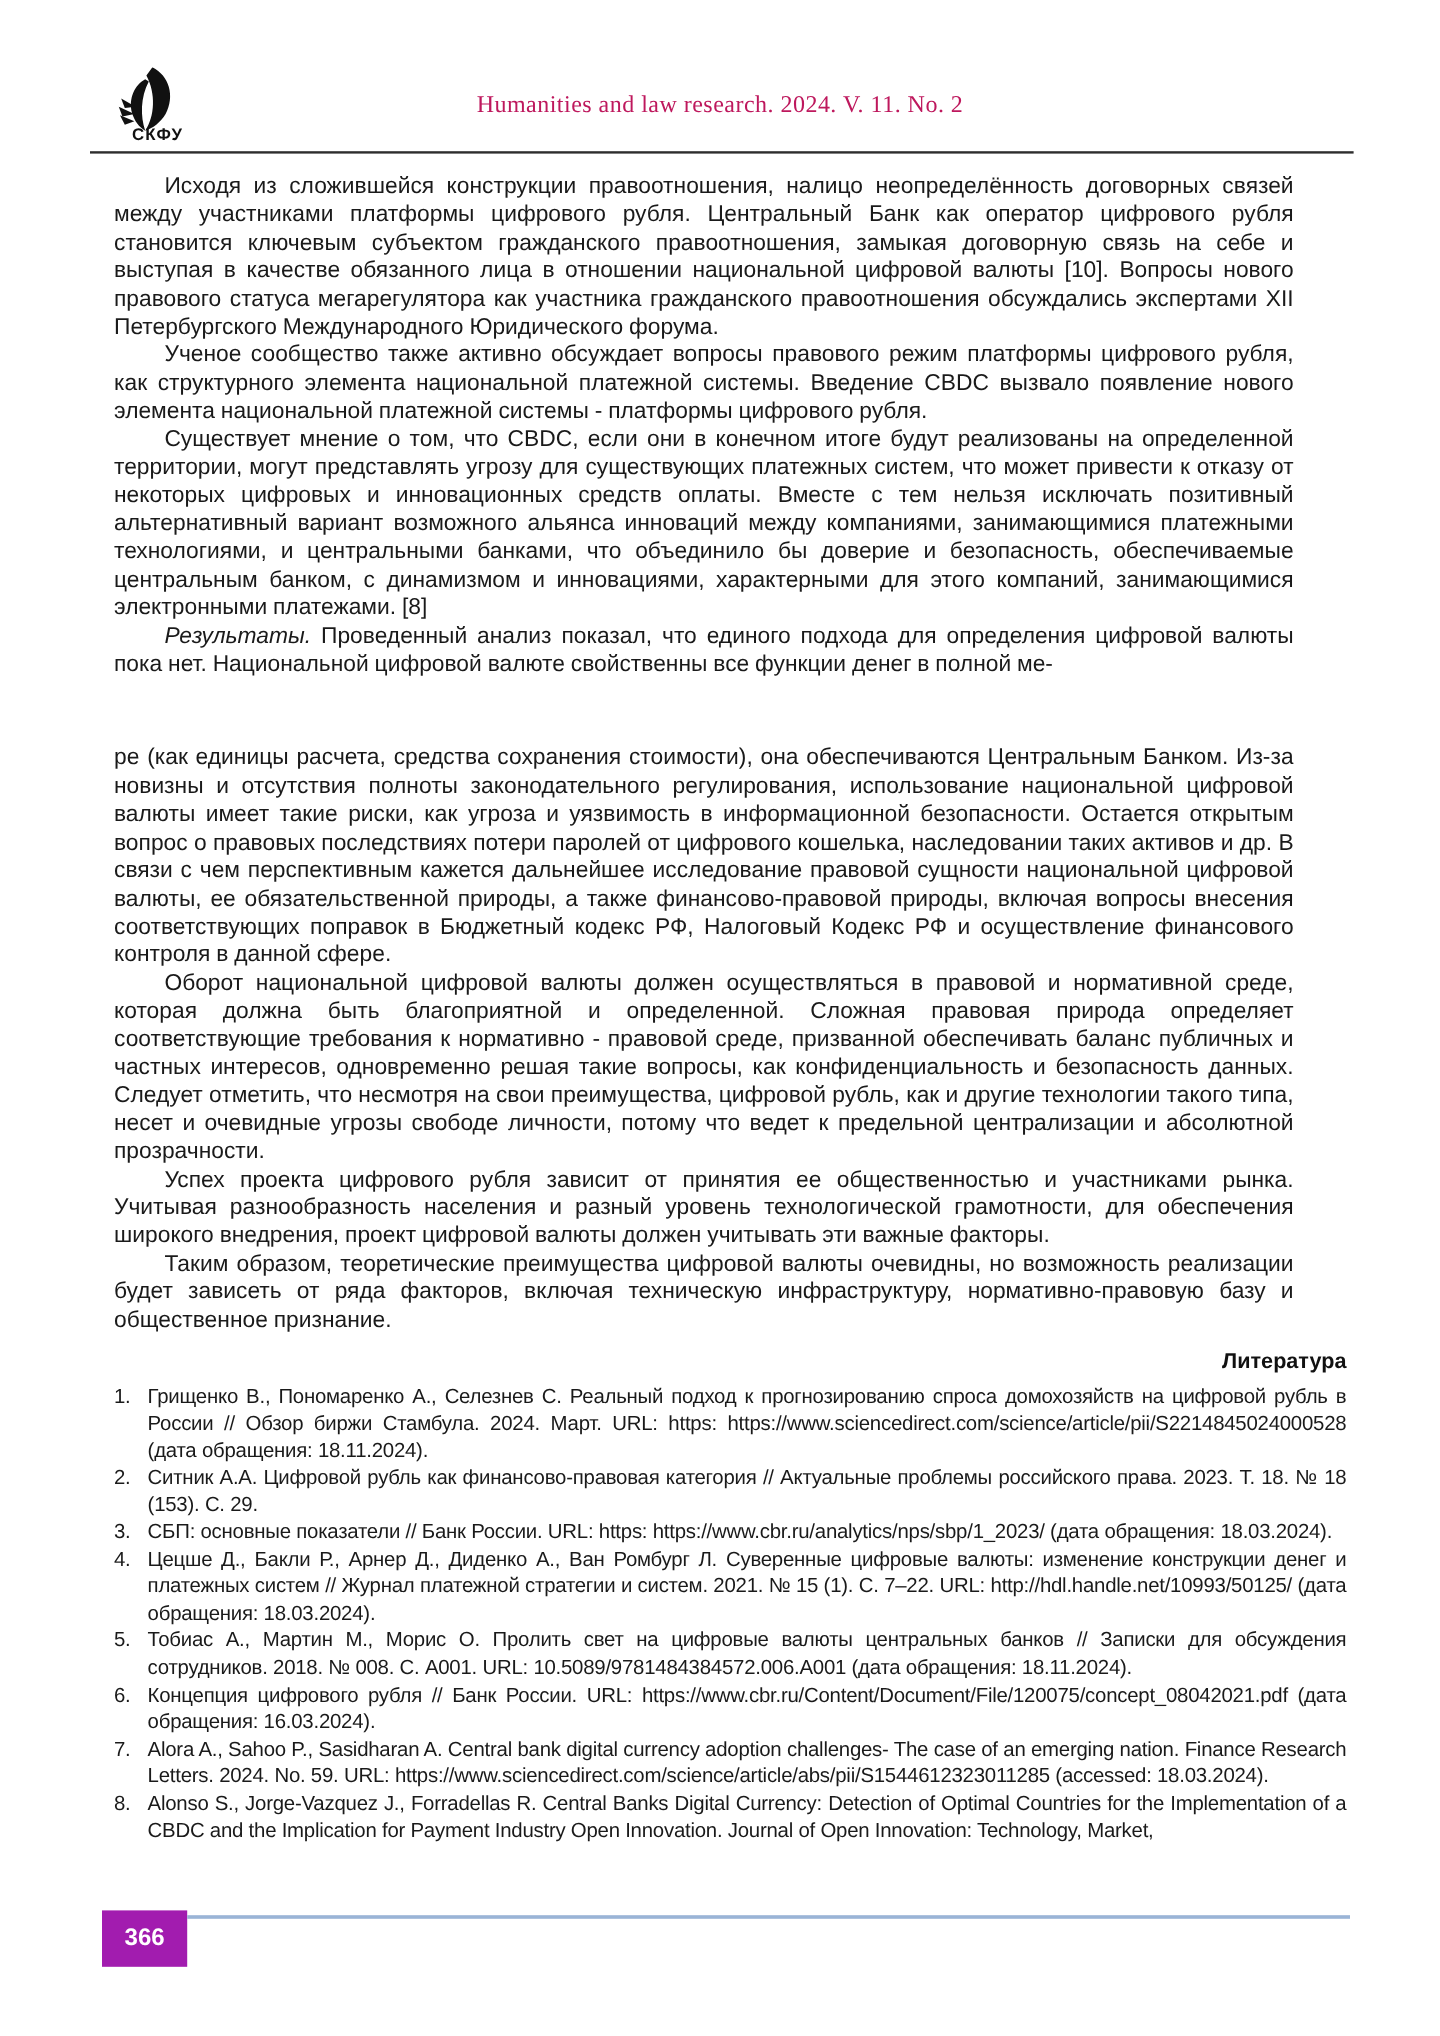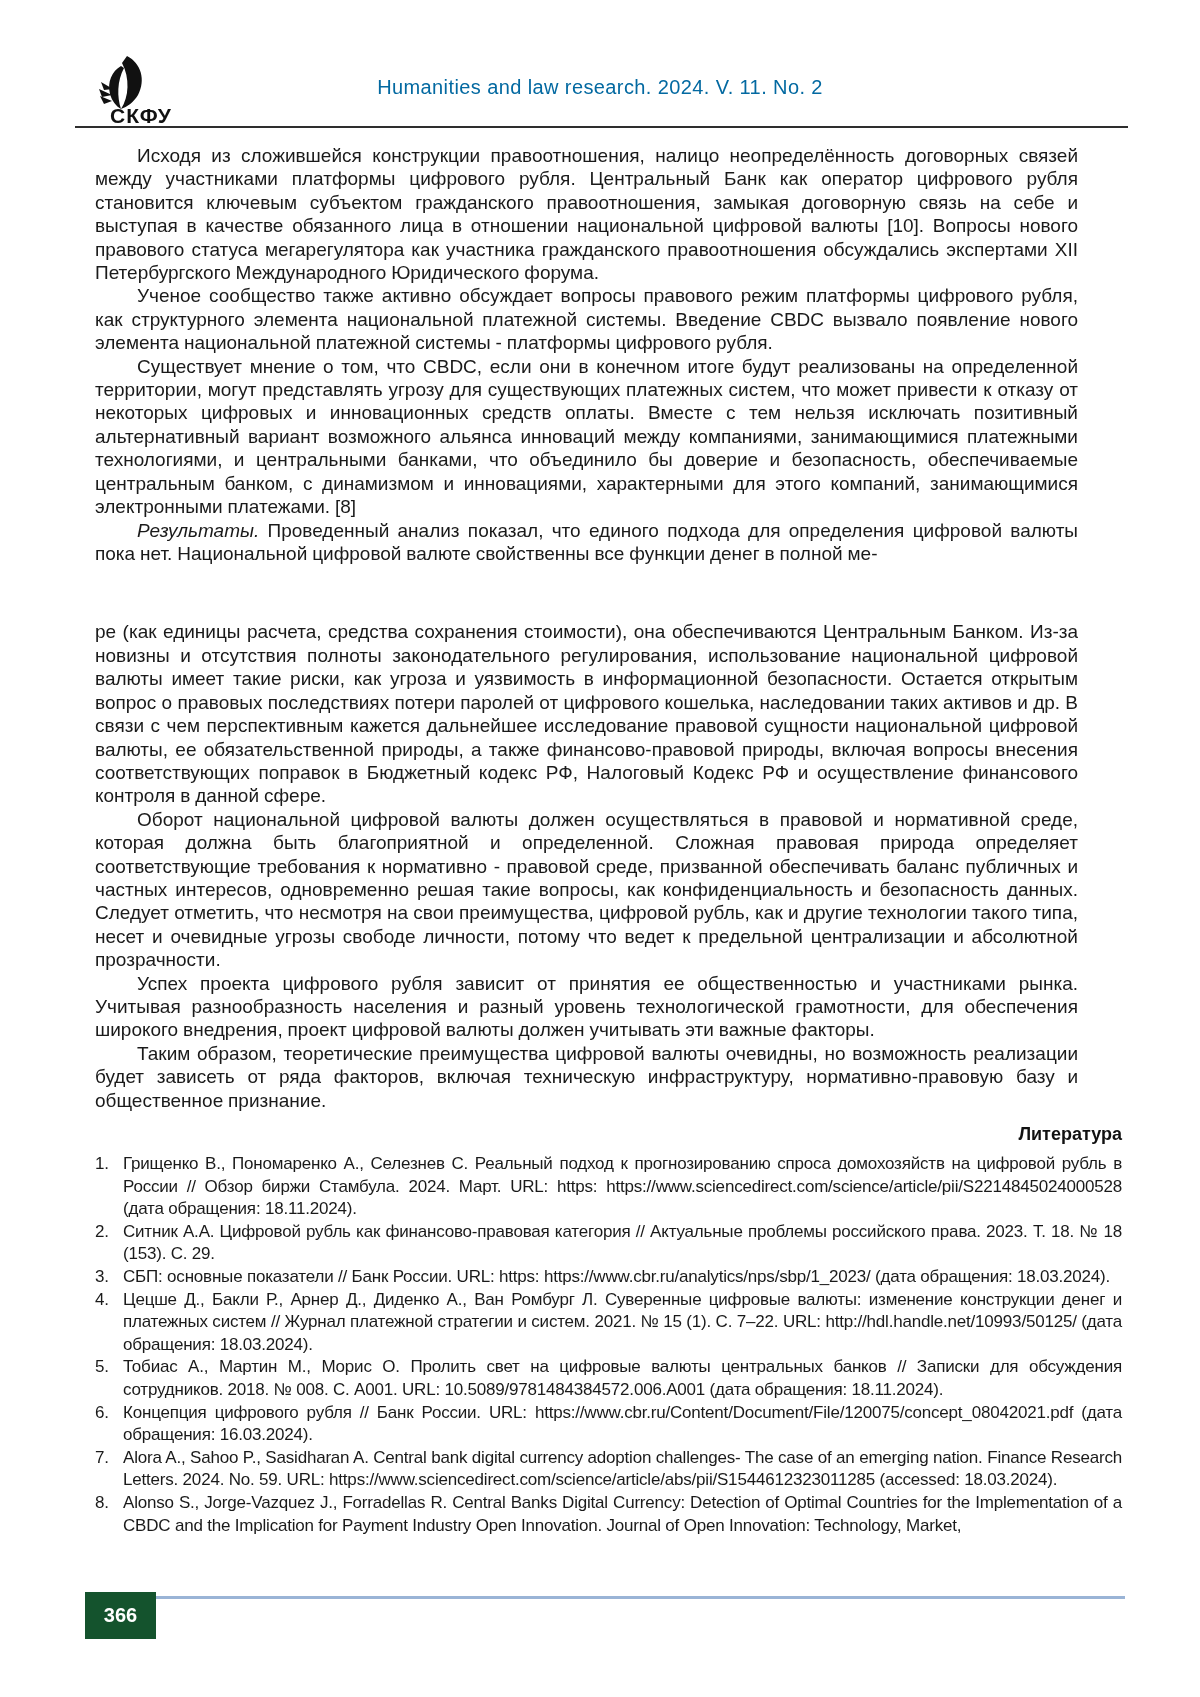--- a/index.html
+++ b/index.html
@@ -12,21 +12,21 @@
     font-family: "Liberation Sans", sans-serif;
     color: #1a1a1a;
     overflow: hidden;
     margin: 0 auto;
   }
   
   .header { position: absolute; top: 0; left: 0; right: 0; height: 130px; }
   .logo-block { position: absolute; left: 88px; top: 56px; width: 110px; }
   .logo-bird { display: block; margin-left: 8px; }
   .logo-text {
-    font-weight: bold; font-size: 21px; letter-spacing: 1px;
+    font-weight: bold; font-size: 14px; letter-spacing: 1px;
     color: #111; margin-top: -14px; margin-left: 22px;
   }
   .journal-title {
     position: absolute; top: 76px; left: 0; right: 0;
     text-align: center; font-size: 20px; letter-spacing: 0.4px;
     color: #8a8a8a;
   }
   .header-rule {
     position: absolute; top: 126px; left: 75px; right: 72px;
     height: 2px; background: #2e2e2e;
@@ -75,21 +75,21 @@
         <g fill="#111111">
           <path d="M31 0 C45 7 50 24 42 39 C38 46 31 51 25 53 C33 41 34 22 26 7 Z"></path>
           <path d="M25 10 C16 15 11 26 14 38 C16 45 20 50 25 53 C21 41 21 25 28 12 Z"></path>
           <path d="M5 26 L17 33 L8 34 Z"></path>
           <path d="M3 33 L16 39 L6 41 Z"></path>
           <path d="M4 40 L16 45 L8 48 Z"></path>
         </g>
       </svg>
       <div class="logo-text">СКФУ</div>
     </div>
-    <div class="journal-title" style="color: #0369a1;">Humanities and law research. 2024. V. 11. No. 2</div>
+    <div class="journal-title" style="color: #be185d; font-family: Liberation Serif, serif;">Humanities and law research. 2024. V. 11. No. 2</div>
     <div class="header-rule" style="background: rgb(46, 46, 46);"></div>
   </div>
 
   <div class="columns">
     <div class="col">
       <p class="para"><span>Исходя из сложившейся конструкции правоотношения, налицо неопределённость договорных связей между участниками платформы цифрового рубля. Центральный Банк как оператор цифрового рубля становится ключевым субъектом гражданского правоотношения, замыкая договорную связь на себе и выступая в качестве обязанного лица в отношении национальной цифровой валюты [10]. Вопросы нового правового статуса мегарегулятора как участника гражданского правоотношения обсуждались экспертами XII Петербургского Международного Юридического форума.</span></p>
       <p class="para"><span>Ученое сообщество также активно обсуждает вопросы правового режим платформы цифрового рубля, как структурного элемента национальной платежной системы. Введение CBDC вызвало появление нового элемента национальной платежной системы - платформы цифрового рубля.</span></p>
       <p class="para"><span>Существует мнение о том, что CBDC, если они в конечном итоге будут реализованы на определенной территории, могут представлять угрозу для существующих платежных систем, что может привести к отказу от некоторых цифровых и инновационных средств оплаты. Вместе с тем нельзя исключать позитивный альтернативный вариант возможного альянса инноваций между компаниями, занимающимися платежными технологиями, и центральными банками, что объединило бы доверие и безопасность, обеспечиваемые центральным банком, с динамизмом и инновациями, характерными для этого компаний, занимающимися электронными платежами. [8]</span></p>
       <p class="para"><span class="lead">Результаты.</span> <span>Проведенный анализ показал, что единого подхода для определения цифровой валюты пока нет. Национальной цифровой валюте свойственны все функции денег в полной ме-</span></p>
     </div>
@@ -132,18 +132,18 @@
         <span class="ref-num">7.</span>
         <span class="ref-text">Alora A., Sahoo P., Sasidharan A. Central bank digital currency adoption challenges- The case of an emerging nation. Finance Research Letters. 2024. No. 59. URL: https://www.sciencedirect.com/science/article/abs/pii/S1544612323011285 (accessed: 18.03.2024).</span>
       </div>
       <div class="ref">
         <span class="ref-num">8.</span>
         <span class="ref-text">Alonso S., Jorge-Vazquez J., Forradellas R. Central Banks Digital Currency: Detection of Optimal Countries for the Implementation of a CBDC and the Implication for Payment Industry Open Innovation. Journal of Open Innovation: Technology, Market,</span>
       </div>
     </div>
   </div>
 
-  <div class="page-number-box" style="background: #14532d;">
+  <div class="page-number-box" style="background: #a21caf;">
     <span class="page-number">366</span>
   </div>
   <div class="footer-rule" style="background: rgb(154, 180, 214);"></div>
 
 </div>
 
 </body></html>

